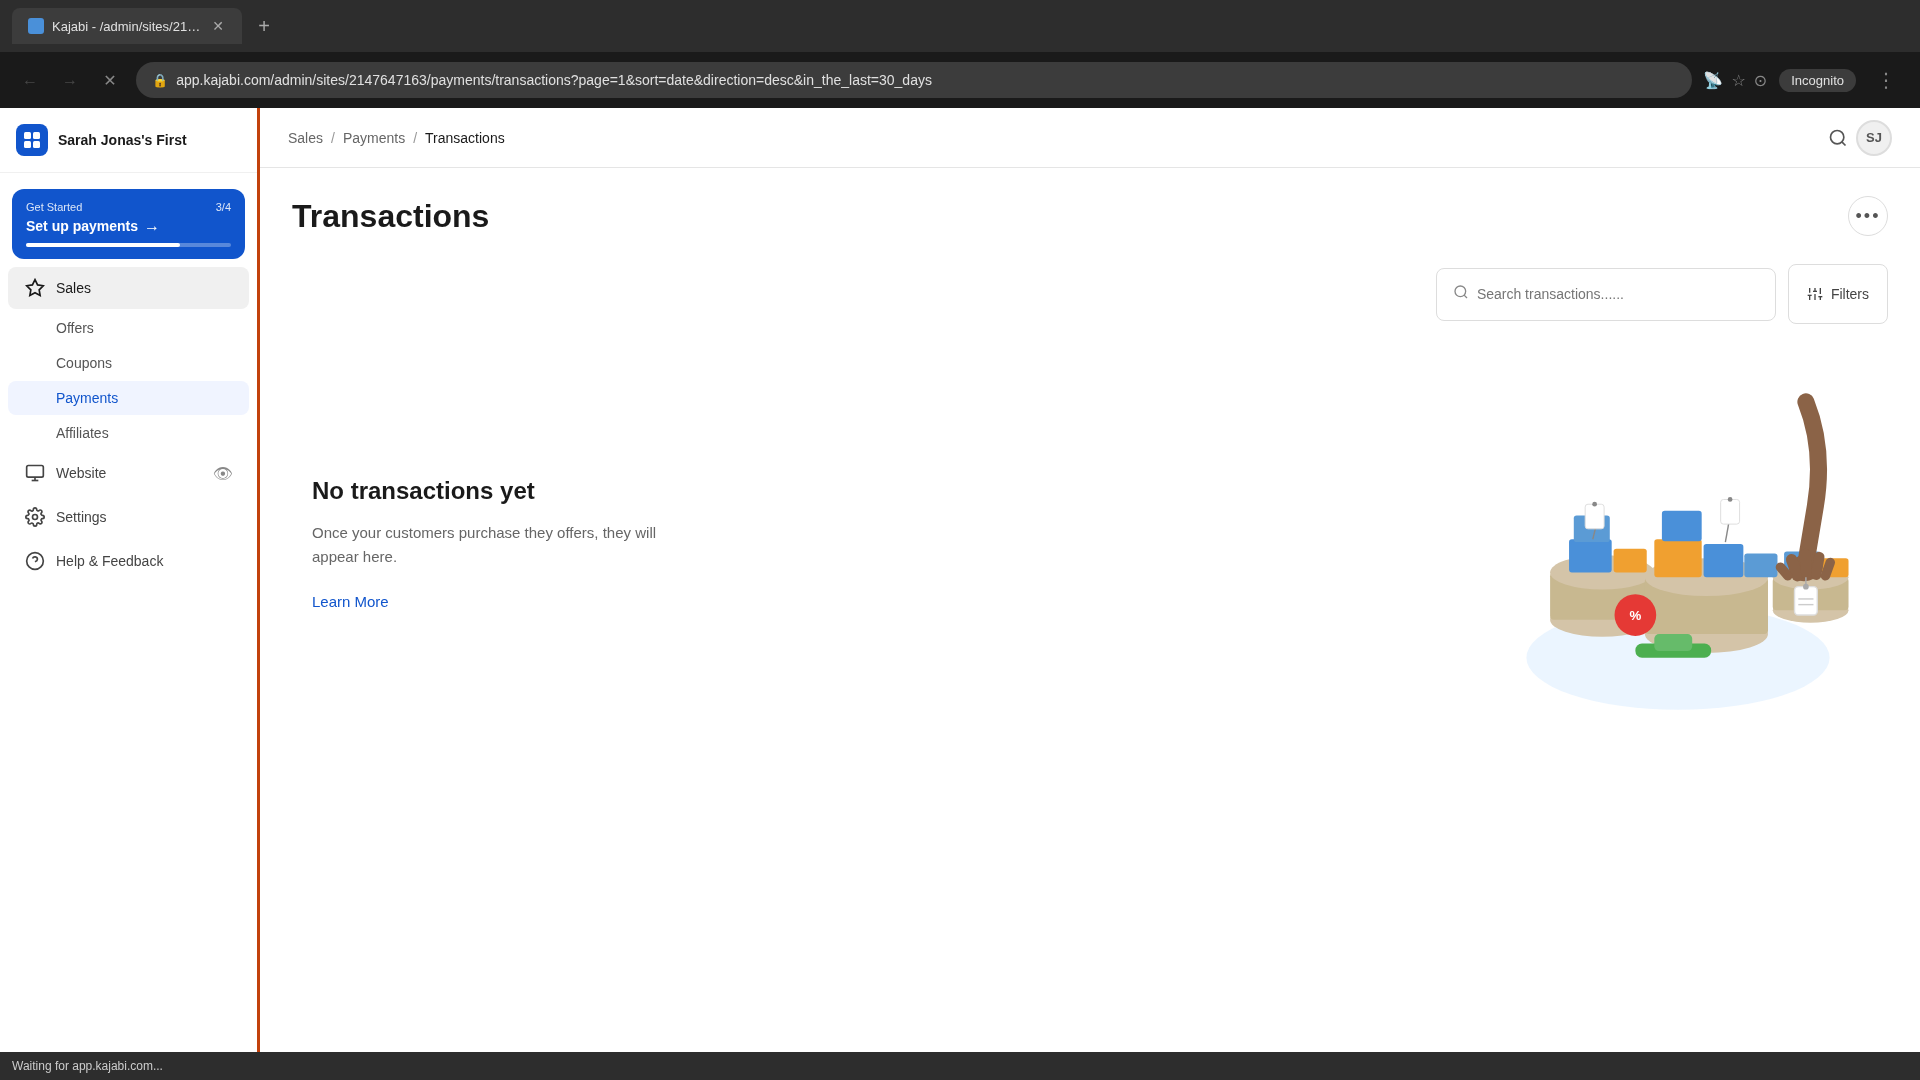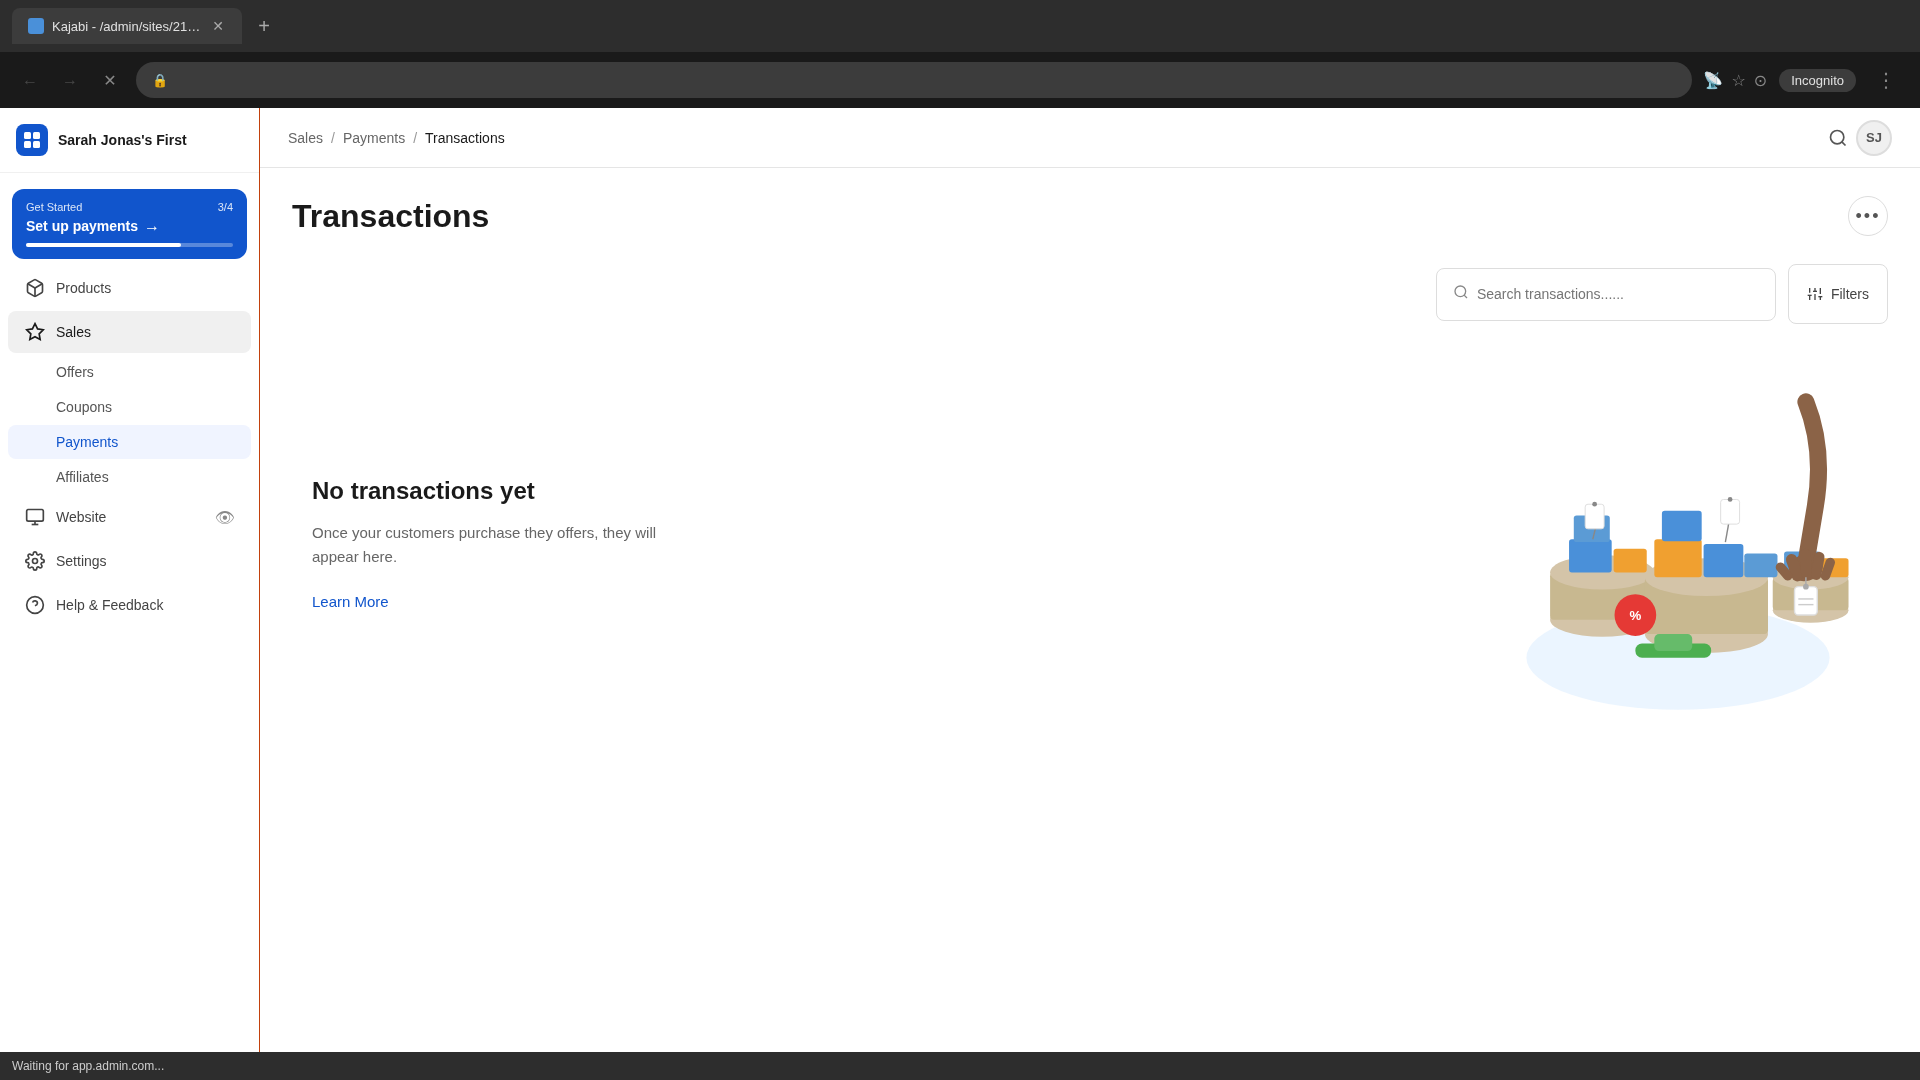--- a/index.html
+++ b/index.html
@@ -21,21 +21,21 @@
     .address-text { font-size: 14px; color: #e0e0e0; }
     .address-icons { display: flex; gap: 8px; align-items: center; }
     .addr-icon { color: #888; font-size: 16px; cursor: pointer; }
     .incognito-btn { background: #3c3c3c; border-radius: 20px; padding: 4px 12px; color: #e0e0e0; font-size: 13px; display: flex; align-items: center; gap: 6px; cursor: pointer; }
     .menu-dots-browser { color: #888; font-size: 20px; cursor: pointer; padding: 4px 8px; }
 
     
     .app-layout { display: flex; flex: 1; overflow: hidden; }
 
     
-    .sidebar { width: 260px; background: #fff; border-right: 1px solid #c2410c; display: flex; flex-direction: column; overflow: hidden; flex-shrink: 0; }
+    .sidebar { width: 260px; background: #fff; border-right: 3px solid #c2410c; display: flex; flex-direction: column; overflow: hidden; flex-shrink: 0; }
     .sidebar-header { padding: 16px; display: flex; align-items: center; gap: 10px; border-bottom: 1px solid #f0f0f0; }
     .sidebar-logo { width: 32px; height: 32px; background: #1155CC; border-radius: 8px; display: flex; align-items: center; justify-content: center; }
     .sidebar-logo svg { width: 20px; height: 20px; }
     .sidebar-site-name { font-size: 14px; font-weight: 600; color: #1a1a1a; }
 
     .sidebar-scroll { flex: 1; overflow-y: auto; padding: 8px 0; }
     .sidebar-scroll::-webkit-scrollbar { width: 4px; }
     .sidebar-scroll::-webkit-scrollbar-thumb { background: #ddd; border-radius: 2px; }
 
     .onboarding-card { margin: 8px 12px; background: #1155CC; border-radius: 12px; padding: 12px 14px; color: white; cursor: pointer; }
@@ -112,20 +112,21 @@
   </div>
   <div class="tab-new">+</div>
 </div>
 
 <div class="browser-addressbar">
   <div class="nav-btn disabled">←</div>
   <div class="nav-btn disabled">→</div>
   <div class="nav-btn">✕</div>
   <div class="address-input">
     <span style="color:#888;font-size:13px;">🔒</span>
+    <span class="address-text">app.kajabi.com/admin/sites/2147647163/payments/transactions?page=1&amp;sort=date&amp;direction=desc&amp;in_the_last=30_days</span>
   </div>
   <div class="address-icons">
     <span class="addr-icon">📡</span>
     <span class="addr-icon">☆</span>
     <span class="addr-icon">⊙</span>
   </div>
   <div class="incognito-btn">
     <span>Incognito</span>
   </div>
   <div class="menu-dots-browser">⋮</div>
@@ -156,30 +157,20 @@
         <div class="onboarding-title">
           <span>Set up payments</span>
           <span class="onboarding-arrow">→</span>
         </div>
         <div class="onboarding-bar">
           <div class="onboarding-bar-fill"></div>
         </div>
       </div>
 
 
-      <div class="nav-item">
-        <div class="nav-icon">
-          <svg width="20" height="20" viewBox="0 0 24 24" fill="none" stroke="currentColor" stroke-width="2">
-            <path d="M21 16V8a2 2 0 00-1-1.73l-7-4a2 2 0 00-2 0l-7 4A2 2 0 003 8v8a2 2 0 001 1.73l7 4a2 2 0 002 0l7-4A2 2 0 0021 16z"></path>
-            <polyline points="3.27 6.96 12 12.01 20.73 6.96"></polyline>
-            <line x1="12" y1="22.08" x2="12" y2="12"></line>
-          </svg>
-        </div>
-        <span>Products</span>
-      </div>
 
       <div class="nav-item active">
         <div class="nav-icon">
           <svg width="20" height="20" viewBox="0 0 24 24" fill="none" stroke="currentColor" stroke-width="2">
             <polygon points="12 2 15.09 8.26 22 9.27 17 14.14 18.18 21.02 12 17.77 5.82 21.02 7 14.14 2 9.27 8.91 8.26 12 2"></polygon>
           </svg>
         </div>
         <span>Sales</span>
       </div>
 
@@ -360,14 +351,14 @@
               <line x1="72" y1="224" x2="88" y2="224" stroke="#ccc" stroke-width="1.5"></line>
             </g>
           </svg>
         </div>
       </div>
     </div>
   </div>
 </div>
 
 <div class="status-bar">
-  <span class="status-text">Waiting for app.admin.com...</span>
+  <span class="status-text">Waiting for app.kajabi.com...</span>
 </div>
 
 </body></html>

